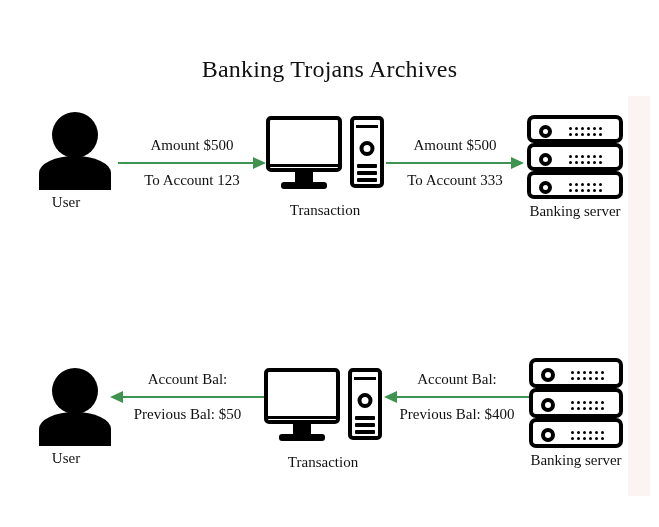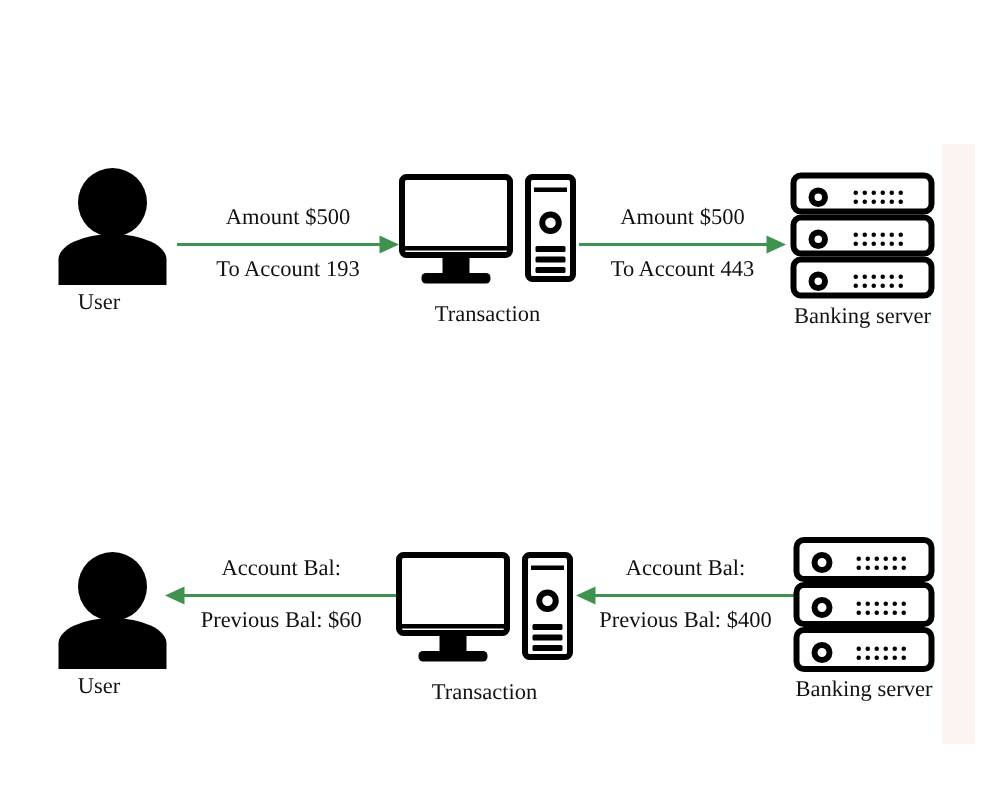--- a/index.html
+++ b/index.html
@@ -210,34 +210,35 @@
   .arrow-label.above { bottom: 100%; margin-bottom: 2px; }
   .arrow-label.below { top: 100%; margin-top: 2px; }
 </style>
 </head>
 <body>
 
 <div id="page">
 
   <div class="right-band"></div>
 
+  <div class="title">Banking Trojans Archives</div>
 
   <div class="node" style="left:30px; top:112px; width:90px;">
     <div class="user-icon" style="width:72px; height:78px;">
       <div class="head" style="width:46px; height:46px; top:0;"></div>
       <div class="body" style="width:72px; height:34px; top:44px;"></div>
     </div>
     <div class="node-label" style="width:72px;">User</div>
   </div>
 
   <div class="arrow" style="left:118px; top:156px; width:148px; height:14px;">
     <div class="shaft" style="left:0; right:11px;"></div>
     <div class="head-r"></div>
     <div class="arrow-label above">Amount $500</div>
-    <div class="arrow-label below">To Account 193</div>
+    <div class="arrow-label below">To Account 123</div>
   </div>
 
   <div class="node" style="left:266px; top:116px; width:118px;">
     <div class="pc-icon" style="width:118px; height:82px;">
       <div class="monitor" style="width:76px; height:56px;"></div>
       <div class="monitor-chin" style="top:48px; width:76px; height:8px;"></div>
       <div class="neck" style="top:56px; width:18px; height:10px; margin-left:-21px;"></div>
       <div class="foot" style="top:66px; width:46px; height:7px; margin-left:-21px;"></div>
       <div class="tower" style="left:84px; width:34px; height:72px;">
         <div class="tower-topline" style="top:5px; width:22px; height:3px;"></div>
@@ -247,21 +248,21 @@
         <div class="tower-bar" style="top:58px; width:20px; height:4px;"></div>
       </div>
     </div>
     <div class="node-label" style="width:118px;">Transaction</div>
   </div>
 
   <div class="arrow" style="left:386px; top:156px; width:138px; height:14px;">
     <div class="shaft" style="left:0; right:11px;"></div>
     <div class="head-r"></div>
     <div class="arrow-label above">Amount $500</div>
-    <div class="arrow-label below">To Account 443</div>
+    <div class="arrow-label below">To Account 333</div>
   </div>
 
   <div class="node" style="left:527px; top:115px; width:98px;">
     <div class="server-icon" style="width:96px; height:84px;">
       <div class="server-unit" style="top:0; width:96px; height:28px;">
         <div class="led" style="left:8px; top:6px; width:13px; height:13px;"></div>
         <div class="vents" style="left:38px; top:8px;">
           <i></i>
             <i></i>
             <i></i>
@@ -319,21 +320,21 @@
       <div class="head" style="width:46px; height:46px; top:0;"></div>
       <div class="body" style="width:72px; height:34px; top:44px;"></div>
     </div>
     <div class="node-label" style="width:72px;">User</div>
   </div>
 
   <div class="arrow" style="left:110px; top:390px; width:155px; height:14px;">
     <div class="shaft" style="left:11px; right:0;"></div>
     <div class="head-l"></div>
     <div class="arrow-label above">Account Bal:</div>
-    <div class="arrow-label below">Previous Bal: $60</div>
+    <div class="arrow-label below">Previous Bal: $50</div>
   </div>
 
   <div class="node" style="left:264px; top:368px; width:118px;">
     <div class="pc-icon" style="width:118px; height:82px;">
       <div class="monitor" style="width:76px; height:56px;"></div>
       <div class="monitor-chin" style="top:48px; width:76px; height:8px;"></div>
       <div class="neck" style="top:56px; width:18px; height:10px; margin-left:-21px;"></div>
       <div class="foot" style="top:66px; width:46px; height:7px; margin-left:-21px;"></div>
       <div class="tower" style="left:84px; width:34px; height:72px;">
         <div class="tower-topline" style="top:5px; width:22px; height:3px;"></div>

